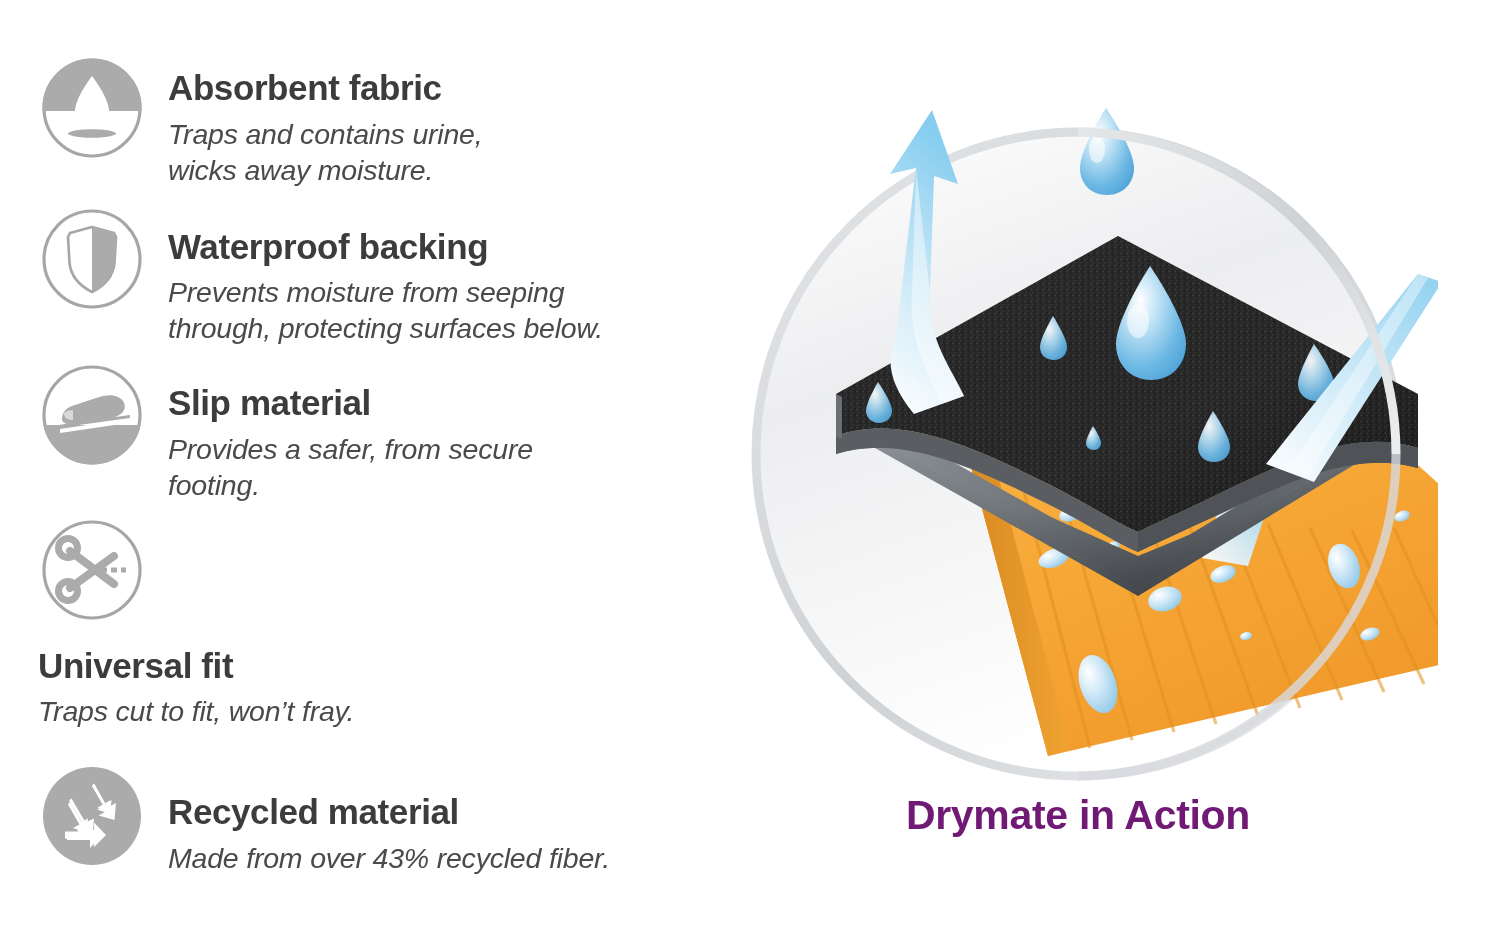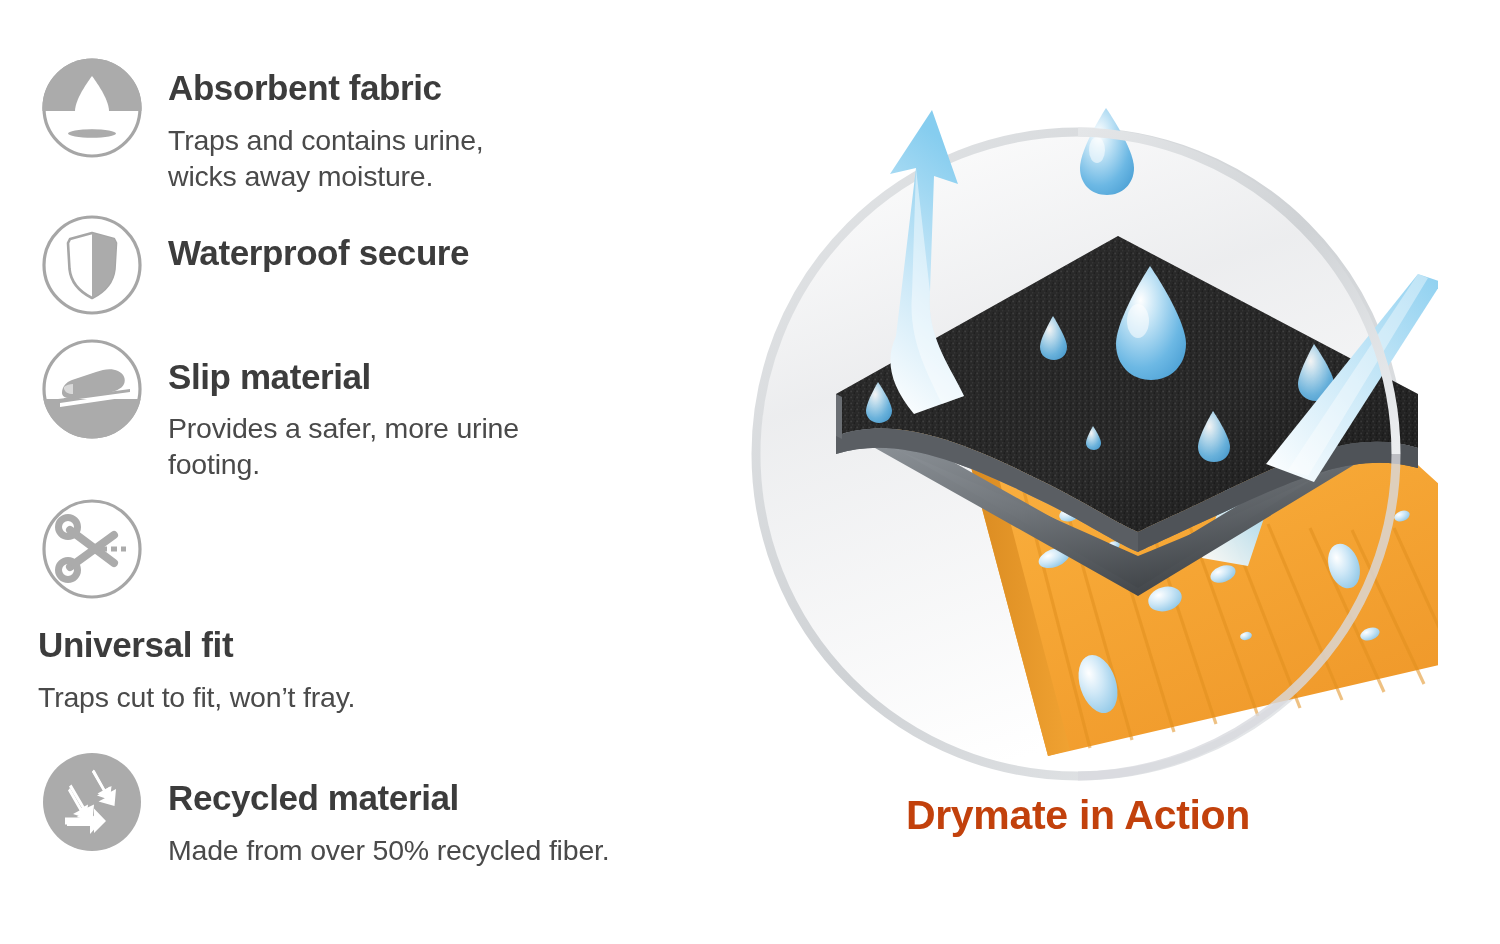--- a/index.html
+++ b/index.html
@@ -35,23 +35,24 @@
     font-size: 35px;
     font-weight: bold;
     color: #3c3c3c;
     letter-spacing: -0.4px;
     line-height: 1.05;
     font-stretch: condensed;
     white-space: nowrap;
   }
   .feature-desc {
     font-size: 28.5px;
+    font-style: italic;
     color: #4a4a4a;
     line-height: 1.26;
-    margin-top: 16px;
+    margin-top: 10px;
     letter-spacing: -0.2px;
   }
 
   
   .row-0 { margin-bottom: 14px; }
   .row-1 { margin-bottom: 12px; }
   .row-2 { margin-bottom: 12px; }
   .row-3 { margin-bottom: 30px; flex-direction: column; }
   .row-4 { margin-bottom: 0; }
 
@@ -69,21 +70,21 @@
   }
   .illustration svg { display: block; width: 100%; height: 100%; }
 
   .caption {
     position: absolute;
     left: 718px; top: 792px;
     width: 720px;
     text-align: center;
     font-size: 41px;
     font-weight: bold;
-    color: #c2410c;
+    color: #701a75;
     letter-spacing: -0.3px;
   }
 </style>
 </head>
 <body>
 
 <div class="page">
 
   <div class="features">
 
@@ -113,21 +114,23 @@
 
     <div class="feature-row row-1">
       <div class="icon-wrap">
         <svg width="104" height="104" viewBox="0 0 104 104">
           <circle cx="52" cy="52" r="48" fill="#ffffff" stroke="#a6a6a6" stroke-width="3.2"></circle>
           <path d="M52 20 L30 26 L28 30 L29.5 56 C31 70 40 79 52 85 C64 79 73 70 74.5 56 L76 30 L74 26 Z" fill="#ffffff" stroke="#a6a6a6" stroke-width="2.6" stroke-linejoin="round"></path>
           <path d="M52 20 L74 26 L76 30 L74.5 56 C73 70 64 79 52 85 Z" fill="#ababab"></path>
         </svg>
       </div>
       <div class="feature-text">
-        <div class="feature-title">Waterproof secure</div>
+        <div class="feature-title">Waterproof backing</div>
+        <div class="feature-desc" style="white-space: pre-line;">Prevents moisture from seeping
+through, protecting surfaces below.</div>
       </div>
     </div>
 
     <div class="feature-row row-2">
       <div class="icon-wrap">
         <svg width="104" height="104" viewBox="0 0 104 104">
           <defs>
             <clipPath id="clipBotHalf">
                 <rect x="0" y="62" width="104" height="42"></rect>
               </clipPath>
@@ -145,21 +148,21 @@
             <path d="M24 50 C26 48 30 47 33 47 L33 57 C28 57 25 55 24 52 Z" fill="#ffffff" opacity="0.55"></path>
 
             <path d="M20 66 L88 56 L88 60 L20 70 Z" fill="#ffffff"></path>
             <path d="M24 61 L90 52 L90 55 L24 64 Z" fill="#ababab"></path>
             <path d="M18 62 L34 60 L34 63 L18 65 Z" fill="#ababab"></path>
           </g>
         </svg>
       </div>
       <div class="feature-text">
         <div class="feature-title">Slip material</div>
-        <div class="feature-desc" style="white-space: pre-line;">Provides a safer, more urine
+        <div class="feature-desc" style="white-space: pre-line;">Provides a safer, from secure
 footing.</div>
       </div>
     </div>
 
     <div class="feature-row row-3">
       <div class="icon-wrap">
         <svg width="104" height="104" viewBox="0 0 104 104">
           <circle cx="52" cy="52" r="48" fill="#ffffff" stroke="#a6a6a6" stroke-width="3.2"></circle>
           <g fill="none" stroke="#ababab" stroke-width="8" stroke-linecap="round">
             <line x1="30" y1="33" x2="74" y2="66"></line>
@@ -202,21 +205,21 @@
             </g>
             <path d="M29 36.5 L44.5 62.5 L36.5 67 L52.5 71 L54 54.5 L45.5 58.5 L31.5 34.5 Z"></path>
           </g>
           <g fill="#ababab">
             <path d="M52 29 L60.5 44 L55 47 L52 47 L52 29 Z" opacity="0"></path>
           </g>
         </svg>
       </div>
       <div class="feature-text">
         <div class="feature-title">Recycled material</div>
-        <div class="feature-desc" style="white-space: pre-line;">Made from over 50% recycled fiber.</div>
+        <div class="feature-desc" style="white-space: pre-line;">Made from over 43% recycled fiber.</div>
       </div>
     </div>
 
   </div>
 
   <div class="illustration">
     <svg viewBox="0 0 720 720" xmlns="http://www.w3.org/2000/svg">
       <defs>
 
         <linearGradient id="discGrad" x1="0" y1="0" x2="0.35" y2="1">

